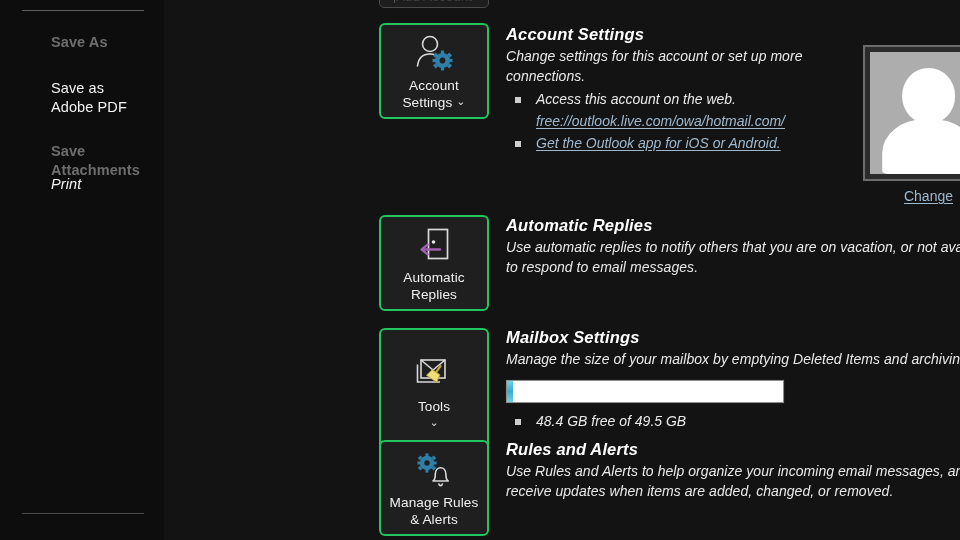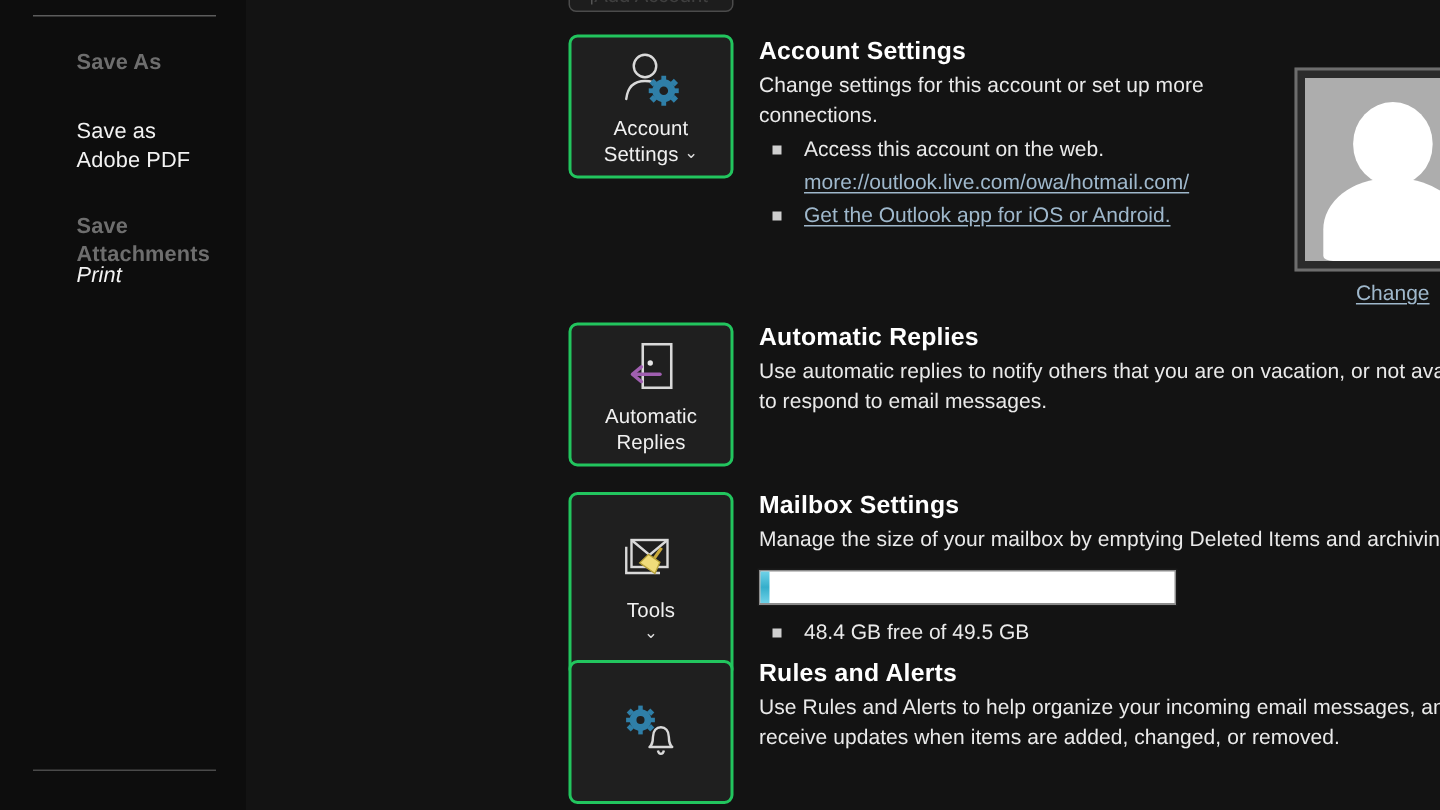--- a/index.html
+++ b/index.html
@@ -144,21 +144,21 @@
     margin-top: 1px;
   }
 
   
   #tile-account   { left: 215px; top: 23px;  height: 96px; }
   #tile-autoreply { left: 215px; top: 215px; height: 96px; }
   #tile-tools     { left: 215px; top: 328px; height: 124px; }
   #tile-rules     { left: 215px; top: 440px; height: 96px; }
 
   
-  .section { position: absolute; left: 342px; }
+  .section { position: absolute; left: 342px; font-style: italic; }
   #sec-account   { top: 25px;  width: 340px; }
   #sec-autoreply { top: 216px; width: 500px; }
   #sec-mailbox   { top: 328px; width: 470px; }
   #sec-rules     { top: 440px; width: 500px; }
 
   .sec-title {
     font-size: 16.5px;
     font-weight: bold;
     color: #ffffff;
     letter-spacing: .15px;
@@ -325,21 +325,21 @@
     </div>
 
     <div class="section" id="sec-account">
       <div class="sec-title">Account Settings</div>
       <div class="sec-body">Change settings for this account or set up more connections.</div>
       <ul class="bullets">
         <li>
           <span>Access this account on the web.</span>
         </li>
         <li class="nobullet">
-          <a class="lnk" href="#">more://outlook.live.com/owa/hotmail.com/</a>
+          <a class="lnk" href="#">free://outlook.live.com/owa/hotmail.com/</a>
         </li>
         <li>
           <a class="lnk" href="#">Get the Outlook app for iOS or Android.</a>
         </li>
       </ul>
     </div>
 
     <div class="avatar-wrap">
       <div class="avatar-frame">
         <div class="avatar-inner">
@@ -420,20 +420,24 @@
             </g>
             <circle r="2.7" fill="#1f1f1f"></circle>
           </g>
           <g stroke="#d9d9d9" stroke-width="1.6" fill="none">
             <path d="M21 30 C21 30 23.3 28.6 23.3 23.3 C23.3 19.2 25.6 16.8 28.6 16.8
                      C31.6 16.8 33.9 19.2 33.9 23.3 C33.9 28.6 36.2 30 36.2 30 Z" stroke-linejoin="round"></path>
             <path d="M26.6 32.4 C26.9 33.8 27.7 34.6 28.6 34.6 C29.5 34.6 30.3 33.8 30.6 32.4"></path>
           </g>
         </svg>
       </div>
+      <div class="tile-label">
+        <span>Manage Rules</span><br>
+        <span>&amp; Alerts</span>
+      </div>
     </div>
 
     <div class="section" id="sec-rules">
       <div class="sec-title">Rules and Alerts</div>
       <div class="sec-body">Use Rules and Alerts to help organize your incoming email messages, and receive updates when items are added, changed, or removed.</div>
     </div>
 
   </div>
 </div>
 

